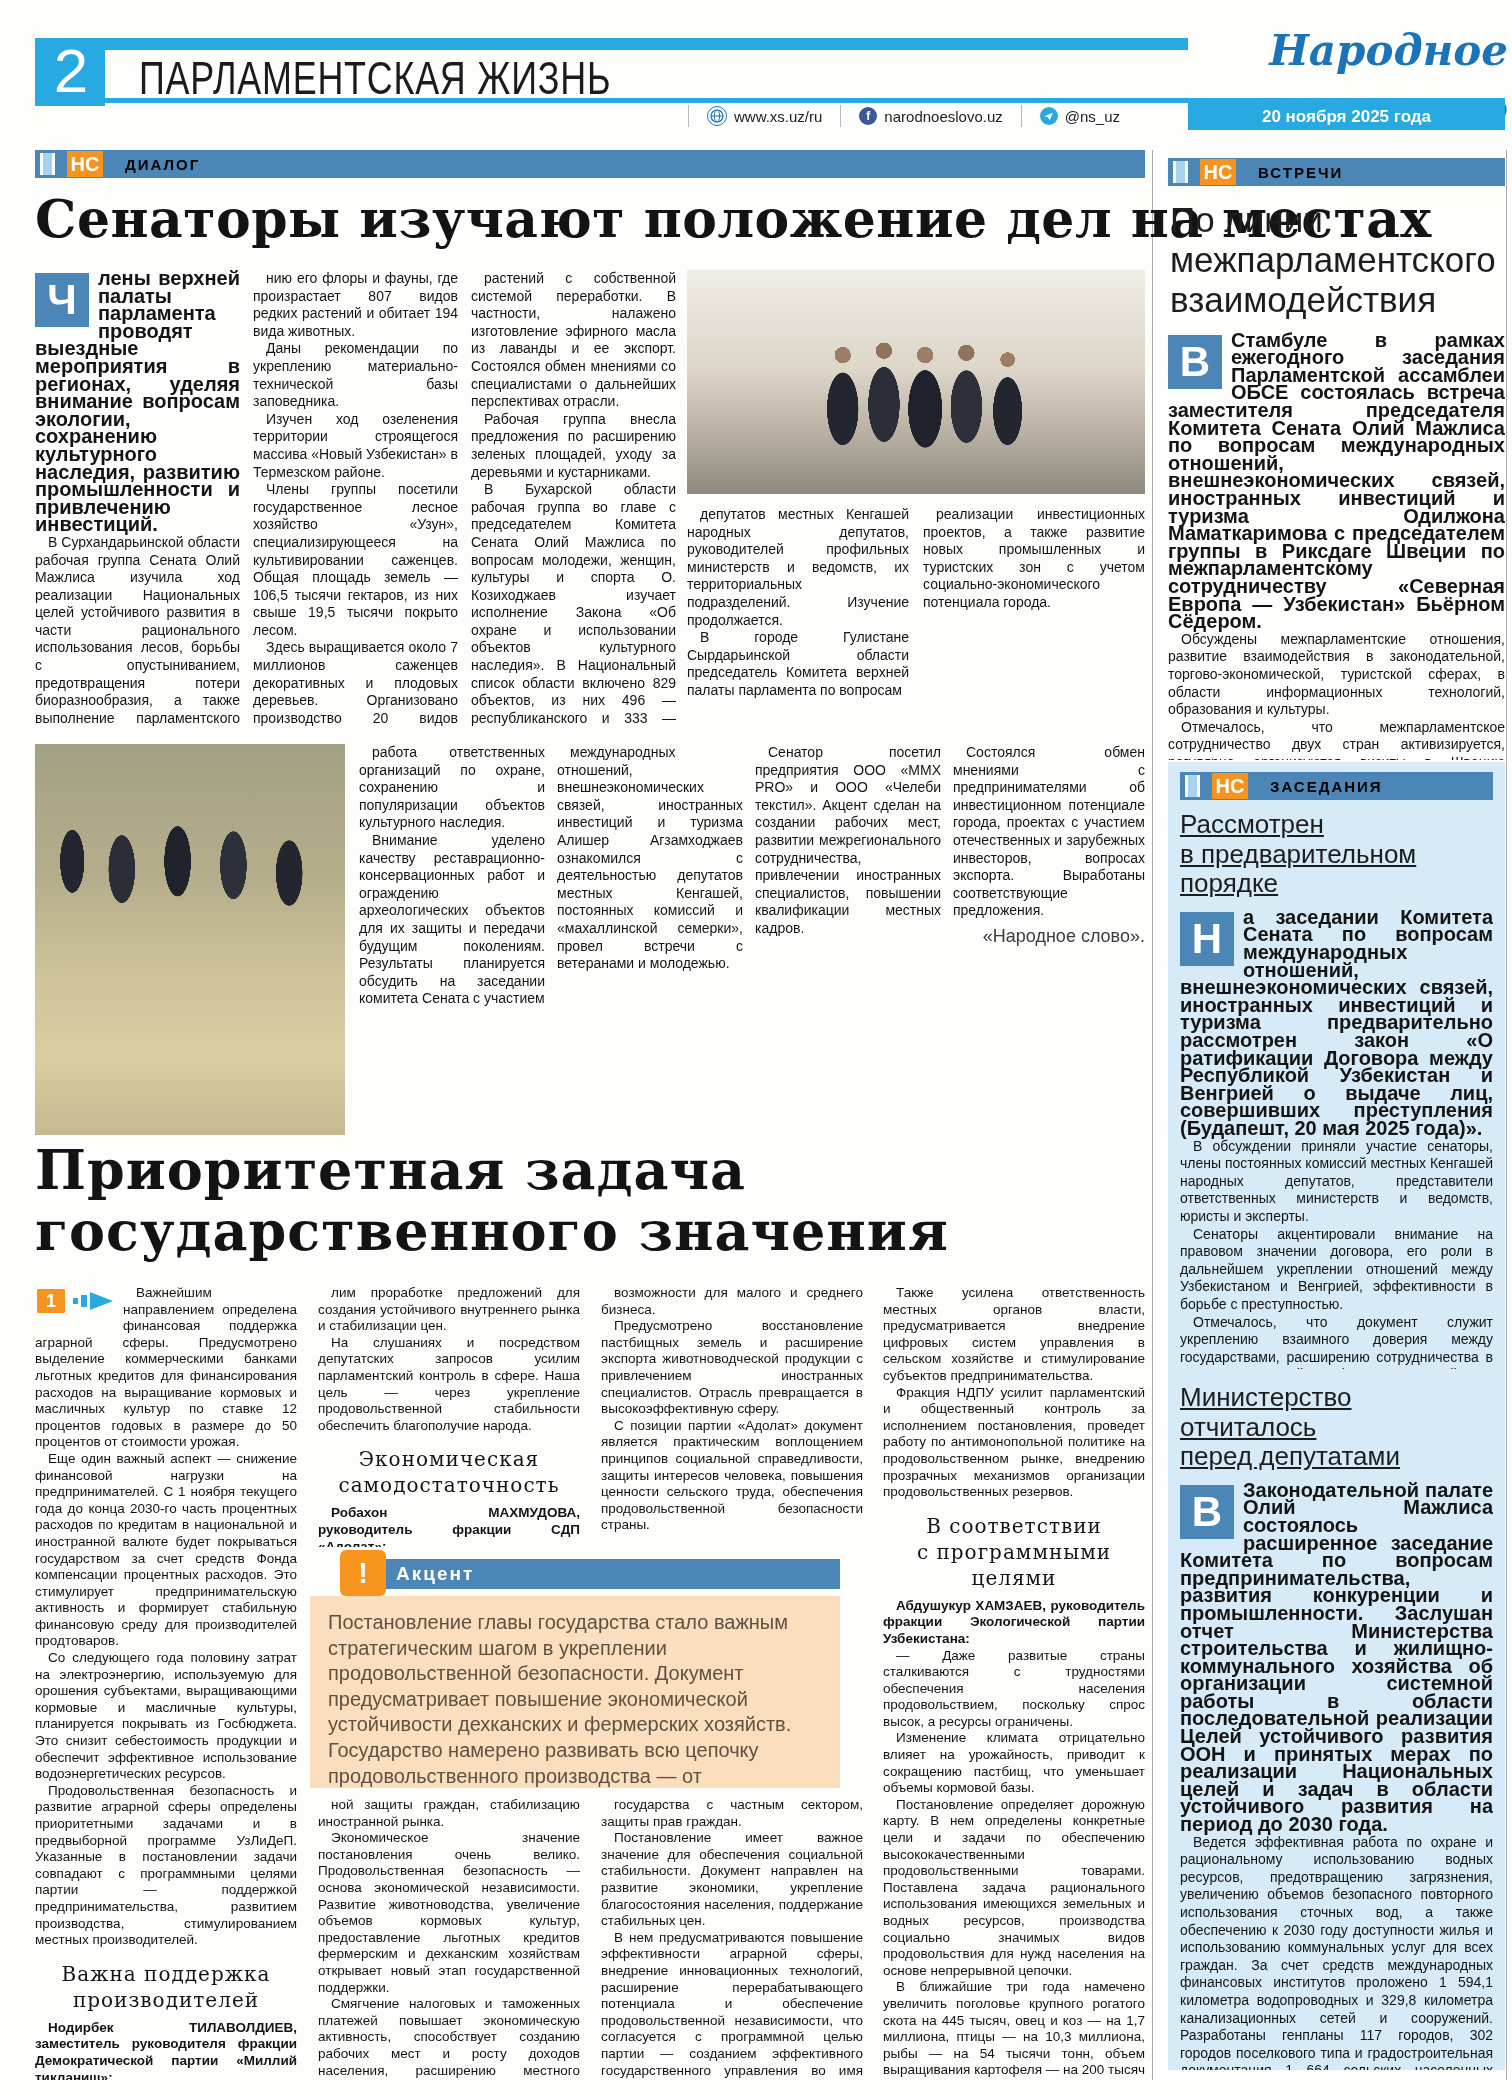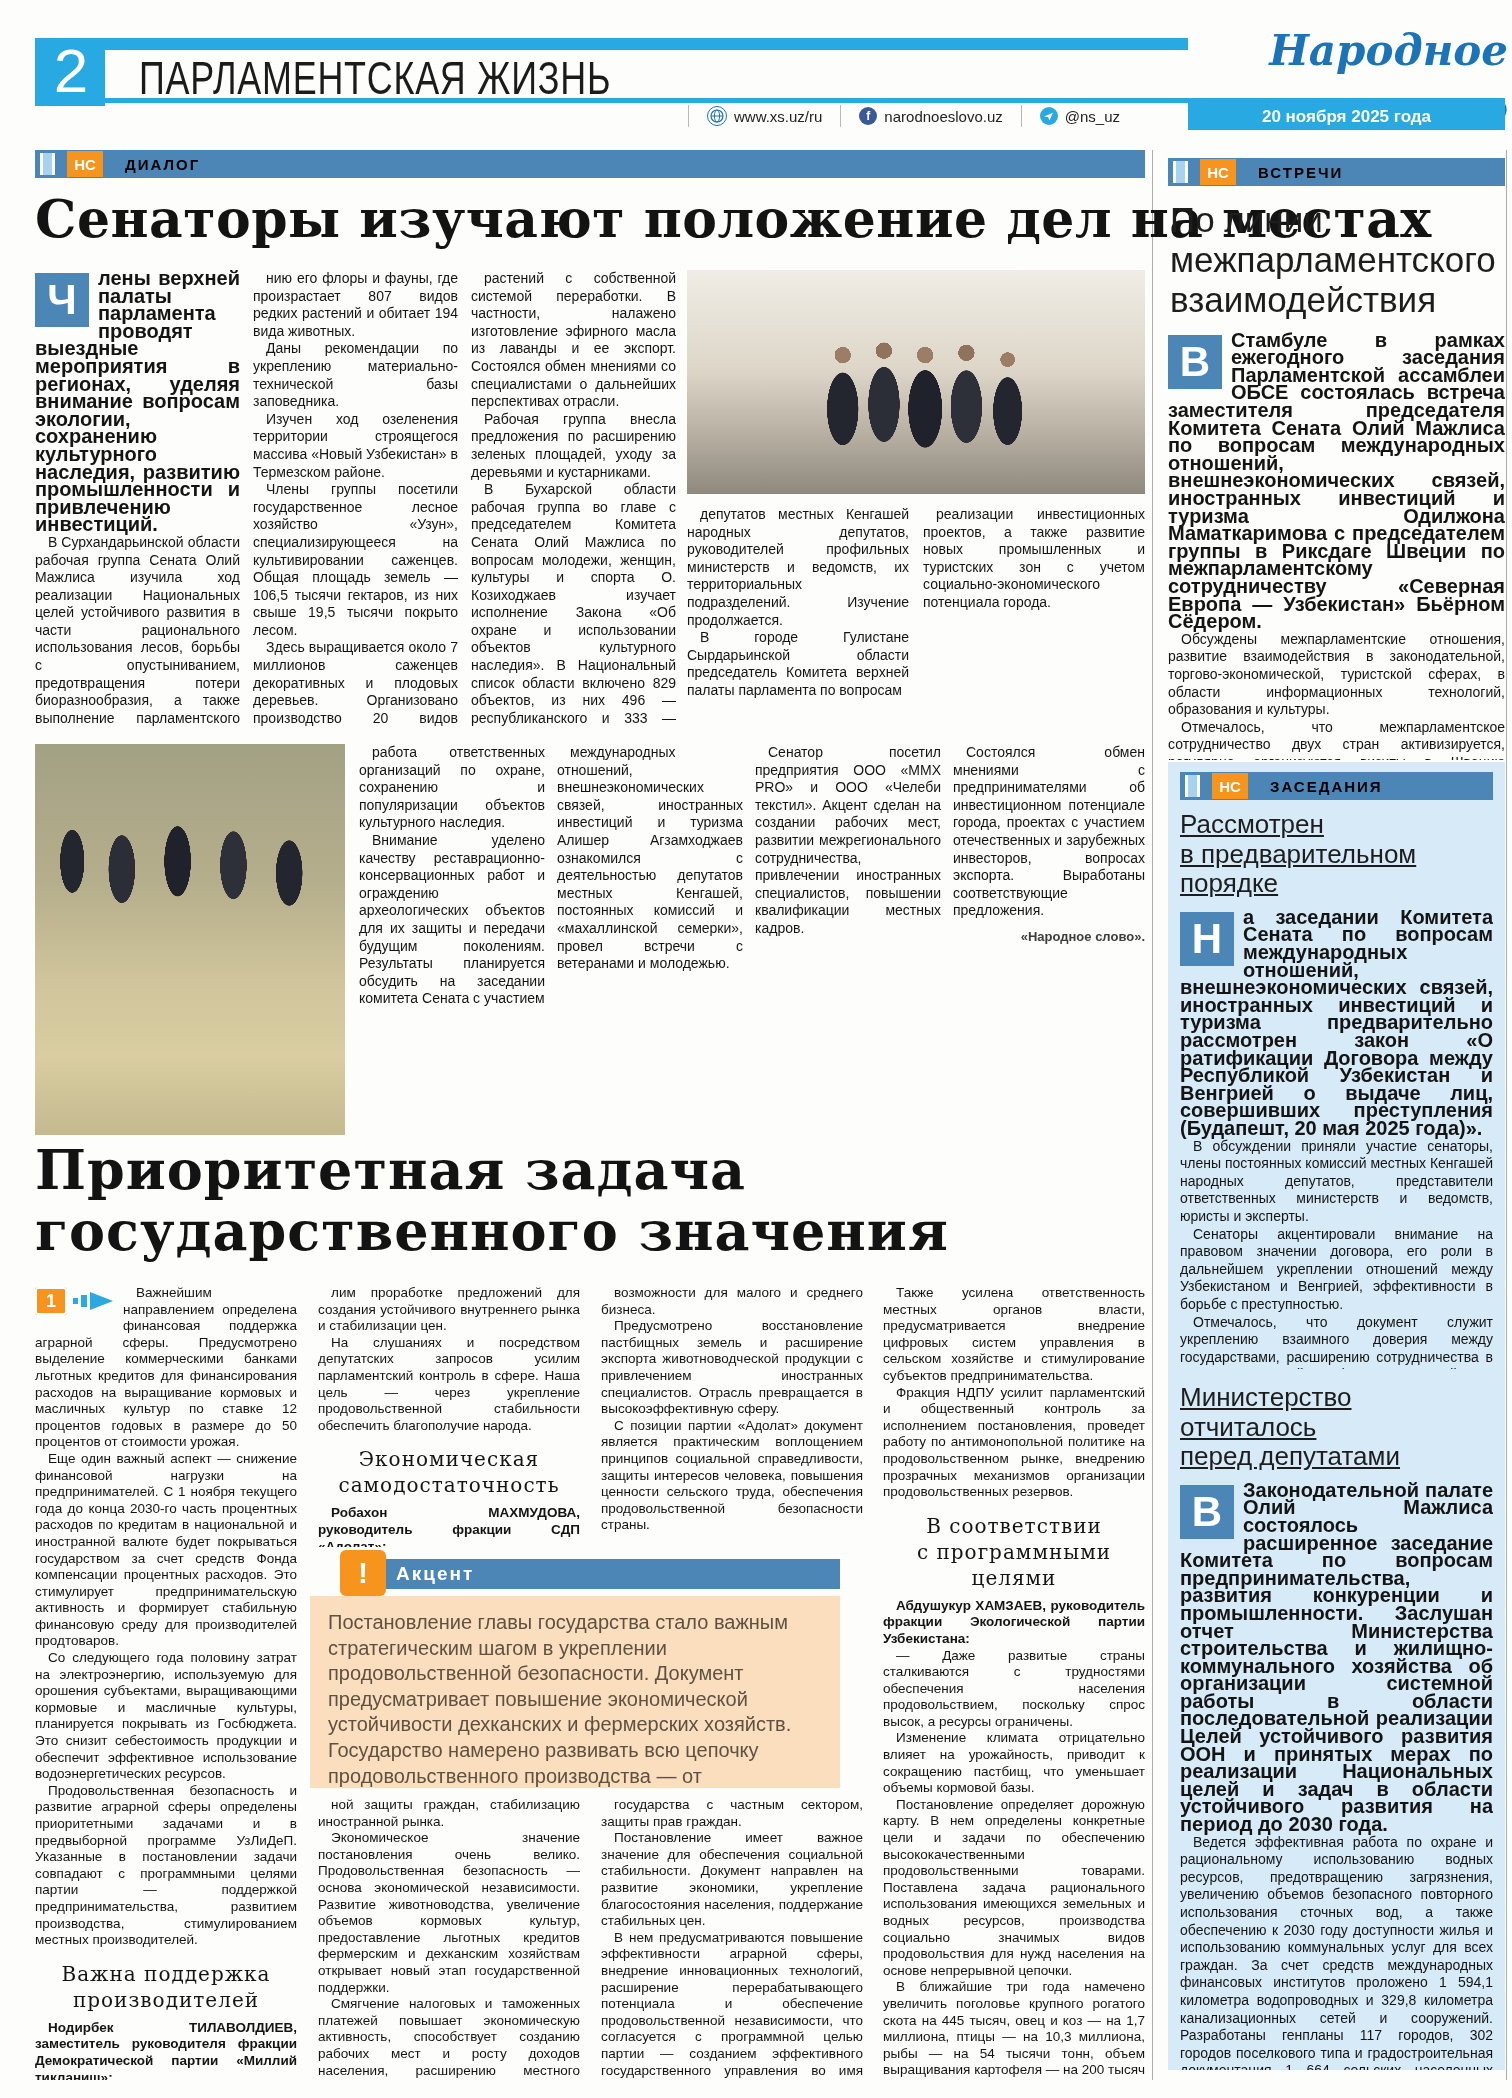--- a/index.html
+++ b/index.html
@@ -14,37 +14,37 @@
   .masthead{left:1192px;top:22px;width:316px;height:58px;font-family:"DejaVu Serif","Liberation Serif",serif;font-style:italic;font-weight:bold;font-size:42px;color:#1B74B8;text-align:right;line-height:58px;}
   .cyan-rule{left:35px;top:98px;width:1470px;height:5px;background:#29A9E1;}
   .infobar{left:688px;top:103px;width:500px;height:26px;display:flex;align-items:center;}
   .info-item{display:flex;align-items:center;gap:7px;font-size:15px;color:#222;padding:0 18px;border-left:1px solid #b9b9b9;height:22px;}
   .date-box{left:1188px;top:103px;width:317px;height:27px;background:#29A9E1;color:#fff;font-weight:bold;font-size:17px;display:flex;align-items:center;justify-content:center;}
   .icircle{width:18px;height:18px;border-radius:50%;display:flex;align-items:center;justify-content:center;color:#fff;font-size:12px;font-weight:bold;flex:0 0 auto;}
 
   
   .tagbar{height:28px;background:#4C86B6;display:flex;align-items:center;}
   .lightbar{width:9px;height:22px;background:#A7D3EF;margin-left:5px;border-left:3px solid #fdfdfb;border-right:3px solid #fdfdfb;}
-  .nsbadge{width:36px;height:26px;background:#F7941D;color:#fff;font-weight:bold;font-size:15px;display:flex;align-items:center;justify-content:center;margin-left:12px;}
+  .nsbadge{width:36px;height:26px;background:#F7941D;color:#fff;font-weight:bold;font-size:20px;display:flex;align-items:center;justify-content:center;margin-left:12px;}
   .taglabel{color:#000000;font-weight:bold;font-size:15px;letter-spacing:2px;margin-left:22px;}
 
   
   .h-serif{font-family:"DejaVu Serif","Liberation Serif",serif;font-weight:bold;color:#131313;}
   .art1-headline{font-size:52px;white-space:nowrap;letter-spacing:.5px;}
   .art2-headline{font-size:54px;line-height:1.13;white-space:pre-line;letter-spacing:1px;}
   .side-headline{font-size:35px;line-height:1.14;white-space:pre-line;color:#1d1d1d;font-weight:400;}
   .side-headline.small{font-size:26px;text-decoration:underline;}
 
   .body-col{font-size:14px;line-height:17.6px;text-align:justify;overflow:hidden;}
   .body-col.small{font-size:13.5px;line-height:16.6px;}
   .para{margin:0;text-indent:13px;}
   .cont > .para:first-child{text-indent:0;}
   .lead{margin:0;font-weight:bold;font-size:20px;text-align:justify;}
   .dropcap{float:left;width:54px;height:54px;background:#4C86B6;color:#fff;font-size:42px;font-weight:bold;display:flex;align-items:center;justify-content:center;margin:3px 9px 2px 0;}
-  .credit{font-weight:bold;text-align:right;color:#3d3d3d;font-size:13px;margin-top:8px;text-indent:0;}
+  .credit{font-weight:normal;text-align:right;color:#3d3d3d;font-size:18px;margin-top:8px;text-indent:0;}
   .subhead-serif{font-family:"DejaVu Serif","Liberation Serif",serif;font-size:20px;text-align:center;letter-spacing:1px;line-height:1.3;margin:12px 0 7px;font-weight:400;}
   .byline{font-weight:bold;margin:0;text-align:justify;}
 
   
   .photo{overflow:hidden;}
   .photo1{background:
     radial-gradient(ellipse 26px 60px at 34% 62%, #23262e 0 60%, transparent 61%),
     radial-gradient(ellipse 26px 62px at 43% 60%, #2b2e36 0 60%, transparent 61%),
     radial-gradient(ellipse 28px 64px at 52% 62%, #1f222a 0 60%, transparent 61%),
     radial-gradient(ellipse 26px 60px at 61% 61%, #2d3039 0 60%, transparent 61%),

